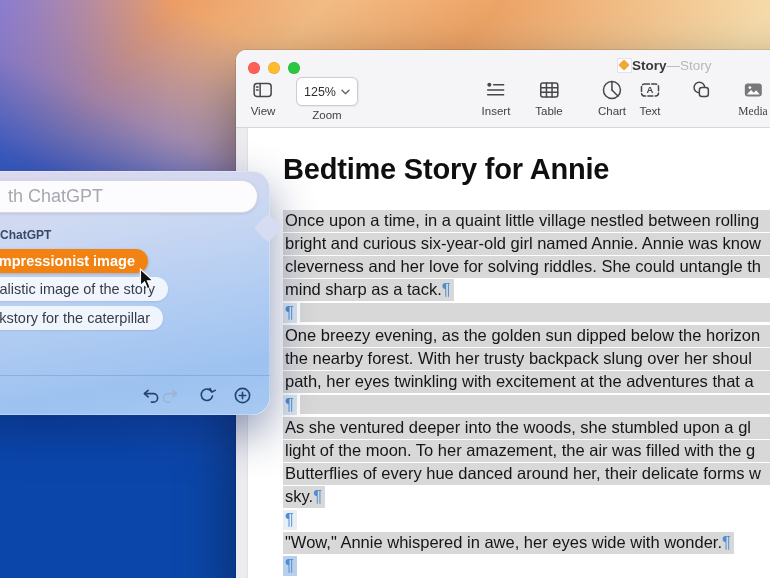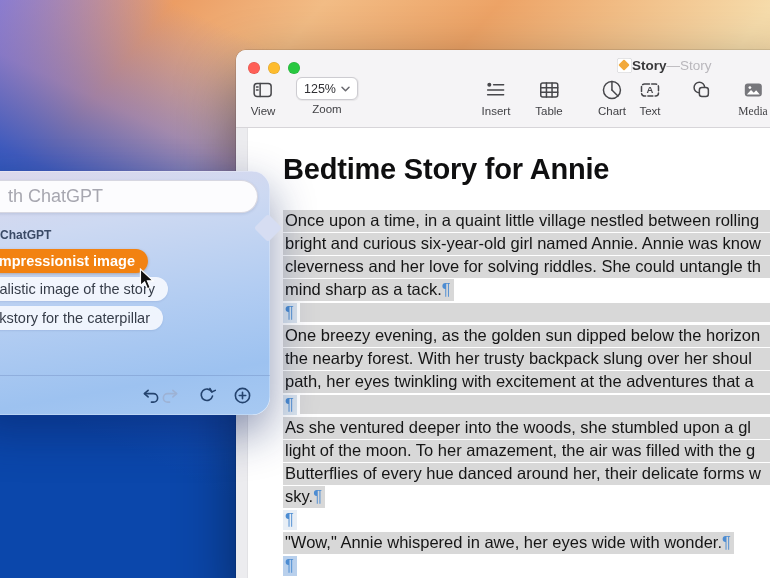--- a/index.html
+++ b/index.html
@@ -26,21 +26,21 @@
   .docicon{width:15px;height:15px;border-radius:3px;background:#fff;box-shadow:inset 0 0 0 .5px #c9c9cd;position:relative;overflow:hidden;}
   .docicon::after{content:"";position:absolute;left:2.5px;top:3.5px;width:8px;height:8px;background:#F2A93B;border-radius:1px;transform:rotate(45deg);}
   .wtitle{font-size:13.5px;font-weight:700;color:#39393b;}
   .wsep,.wstatus{font-size:13.5px;color:#b9b7bc;}
   .ti{position:absolute;top:27px;transform:translateX(-50%);display:flex;flex-direction:column;align-items:center;width:max-content;cursor:default;}
   .ti .ic{height:25px;display:flex;align-items:center;justify-content:center;}
   .ti .lb{margin-top:3px;font-size:11.5px;color:#424246;}
   .ti svg{stroke:#47474b;fill:none;stroke-width:1.5;stroke-linecap:round;stroke-linejoin:round;}
   .ti-view{left:27px;justify-content:flex-end;} .ti-zoom{left:91px;} .ti-addpage{left:161px;} .ti-insert{left:260px;}
   .ti-table{left:313px;} .ti-chart{left:376px;} .ti-text{left:414px;} .ti-shape{left:465px;gap:35px;} .ti-media{left:517px;font-family:Liberation Serif, serif;}
-  .zoombox{border:1px solid #cdccd1;background:#fff;border-radius:6px;height:23px;padding:0 7px;display:flex;align-items:center;gap:5px;font-size:12.5px;color:#2f2f33;box-shadow:0 .5px 1px rgba(0,0,0,.06);}
+  .zoombox{border:1px solid #cdccd1;background:#fff;border-radius:6px;height:29px;padding:0 7px;display:flex;align-items:center;gap:5px;font-size:12.5px;color:#2f2f33;box-shadow:0 .5px 1px rgba(0,0,0,.06);}
 
   
   .content{position:absolute;top:78px;left:0;right:0;bottom:0;background:#fff;}
   .page-edge{position:absolute;left:0;top:0;bottom:0;width:12px;background:#ececef;border-right:1px solid #e2e2e5;}
   .docarea{position:absolute;left:47px;top:0;right:0;bottom:0;padding-top:25px;overflow:hidden;}
   .docheading{margin:0 0 23px 0;font-size:29px;font-weight:700;color:#0f0f10;letter-spacing:-.2px;}
   .docline{height:23px;display:flex;align-items:center;font-size:16.5px;color:#161616;white-space:pre;}
   .hl{background:#D8D8D8;padding:1px 3px 2px 2px;}
   .hl.runover{padding-right:420px;}
   .pilc{color:#4C8CD2;}

